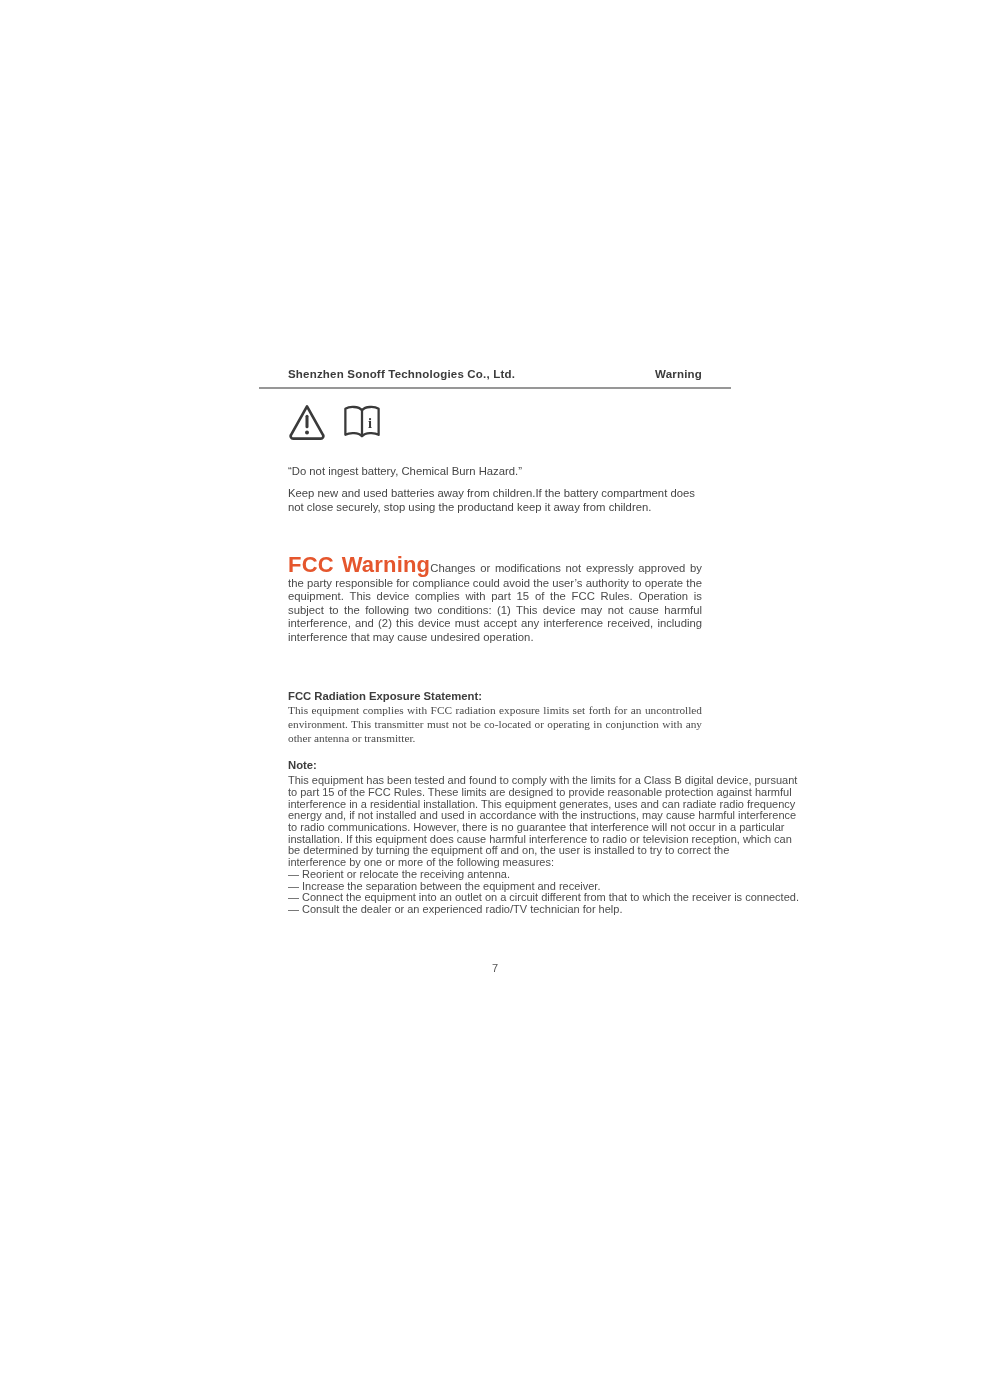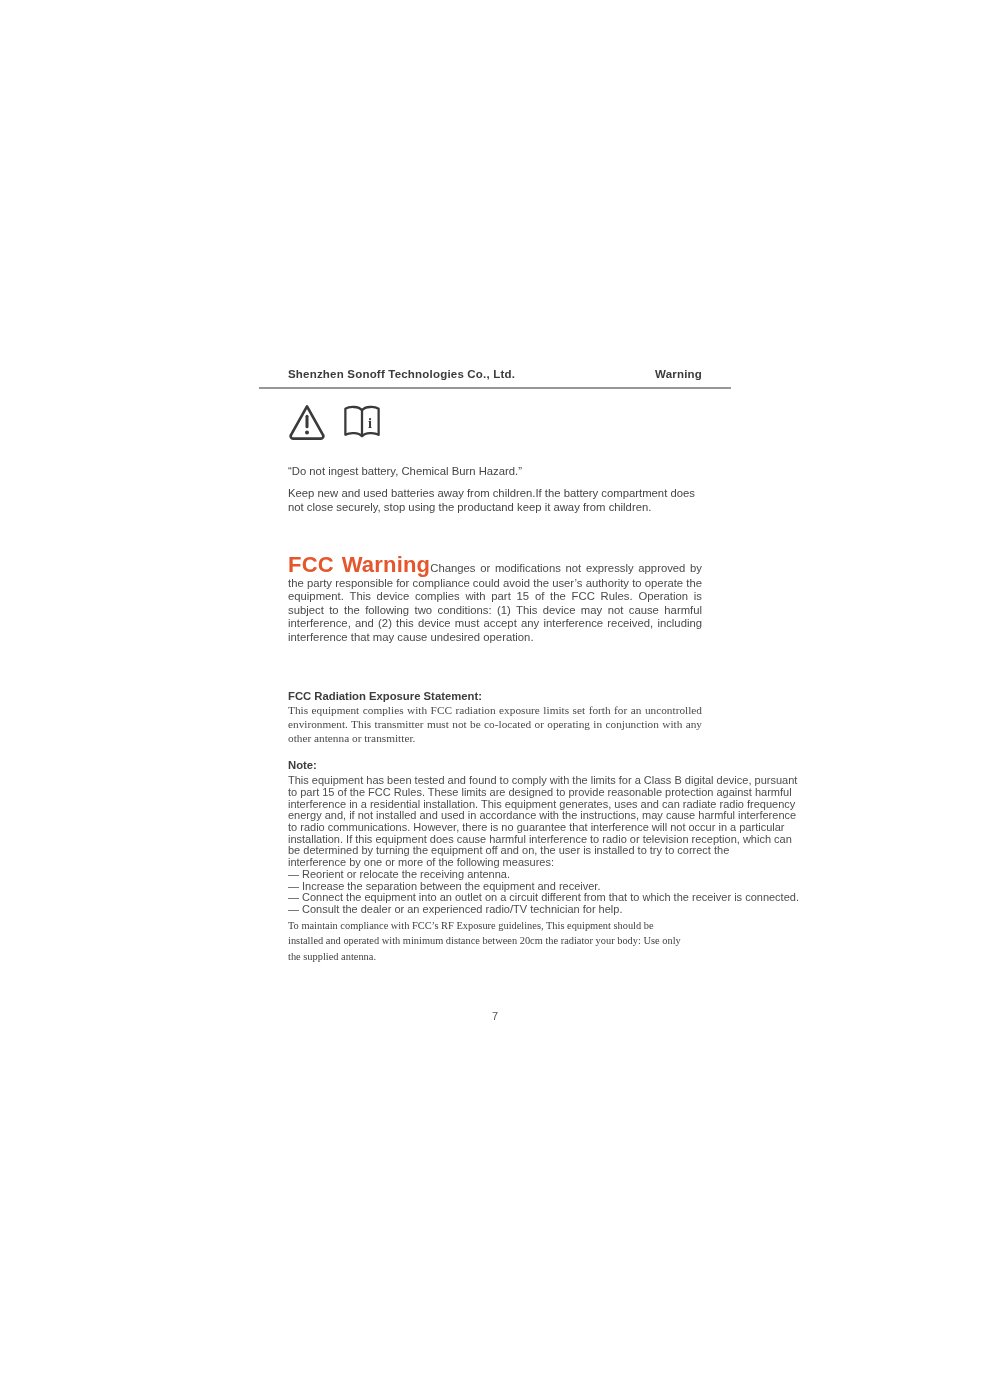--- a/index.html
+++ b/index.html
@@ -165,19 +165,18 @@
           <div>energy and, if not installed and used in accordance with the instructions, may cause harmful interference</div>
           <div>to radio communications. However, there is no guarantee that interference will not occur in a particular</div>
           <div>installation. If this equipment does cause harmful interference to radio or television reception, which can</div>
           <div>be determined by turning the equipment off and on, the user is installed to try to correct the</div>
           <div>interference by one or more of the following measures:</div>
           <div>— Reorient or relocate the receiving antenna.</div>
           <div>— Increase the separation between the equipment and receiver.</div>
           <div>— Connect the equipment into an outlet on a circuit different from that to which the receiver is connected.</div>
           <div>— Consult the dealer or an experienced radio/TV technician for help.</div>
         </div>
-      <p class="rf-note">To maintain compliance with FCC’s RF Exposure guidelines, This equipment should be installed and operated with minimum distance between 20cm the radiator your body: Use only the supplied antenna.</p>
     </div>
 
     <div class="page-number">7</div>
 
   </div>
 </div>
 
 </body></html>

